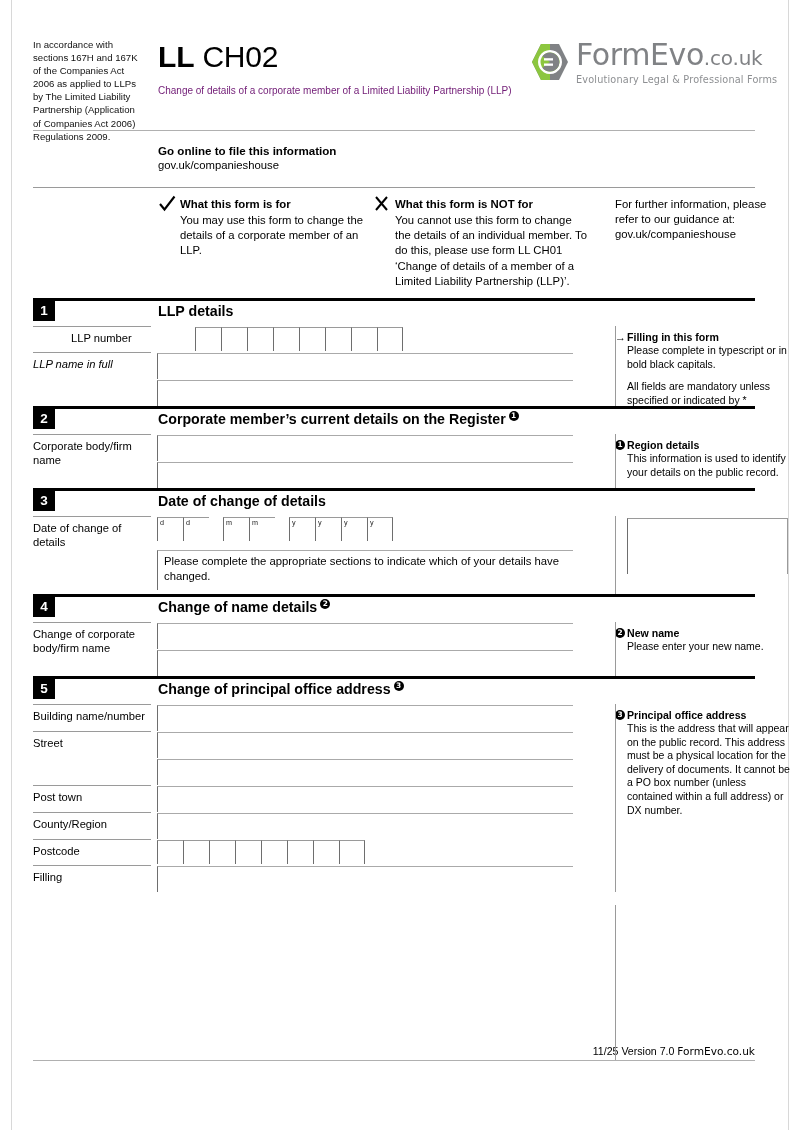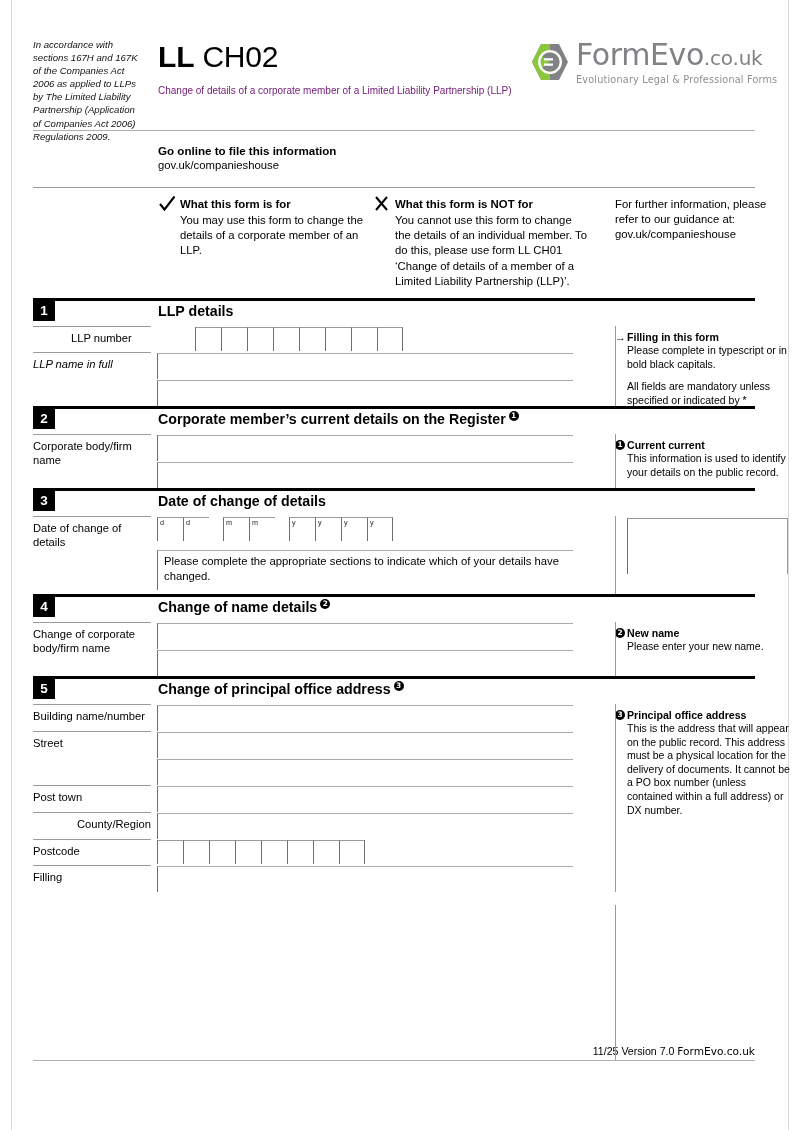--- a/index.html
+++ b/index.html
@@ -23,21 +23,21 @@
   
   .sheet-edge-l { position:absolute; left:11px; top:0; width:1px; height:1130px; background:#d8d8d8; }
   .sheet-edge-r { position:absolute; left:788px; top:0; width:1px; height:1130px; background:#d8d8d8; }
 
   .content { position: absolute; left: 33px; top: 0; width: 722px; }
 
   
   .hdr { position: relative; height: 130px; }
   .accordance {
     position: absolute; left: 0; top: 38px; width: 112px;
-    font-size: 9.6px; line-height: 13.1px; color: #111; font-style: italic;
+    font-size: 9.6px; line-height: 13.1px; color: #111;
   }
   .title-block { position: absolute; left: 125px; top: 40px; width: 370px; }
   .form-code {
     font-size: 30px; line-height: 34px; letter-spacing: -0.2px;
     font-weight: 400; color: #000;
   }
   .form-code b { font-weight: 700; }
   .form-subtitle {
     margin-top: 6px;
     font-size: 10px; line-height: 21px; font-weight: 400; color: #701a75;
@@ -321,21 +321,21 @@
                 <div class="rowline" style="width: 0px;"></div>
                 <div style="position: relative; height: 26px;">
                   <div class="row-label"></div>
                   <div class="fieldwrap">
                     <div class="fbox" style="width: 416px;"></div>
                   </div>
                 </div>
               </div>
             </div>
             <div class="notecol" style="top: 4px;">
-              <div class="note-h"><span class="note-badge">1</span><span>Current current</span></div>
+              <div class="note-h"><span class="note-badge">1</span><span>Region details</span></div>
               <div class="note-p">This information is used to identify your details on the public record.</div>
             </div>
             <div class="note-vline" style="top: 0px; bottom: 0px;"></div>
           </div>
         </div>
         <div class="section">
           <div class="rule-black"></div>
           <div class="sec-head">
             <div class="sec-num">3</div>
             <div class="sec-title">Date of change of details</div>
@@ -465,21 +465,21 @@
                 <div class="rowline" style="width: 118px;"></div>
                 <div style="position: relative; height: 26px;">
                   <div class="row-label">Post town</div>
                   <div class="fieldwrap">
                     <div class="fbox" style="width: 416px;"></div>
                   </div>
                 </div>
               </div>
               <div class="row">
                 <div class="rowline" style="width: 118px;"></div>
-                <div style="position: relative; height: 26px; text-align: right;">
+                <div style="position: relative; height: 26px;">
                   <div class="row-label">County/Region</div>
                   <div class="fieldwrap">
                     <div class="fbox" style="width: 416px;"></div>
                   </div>
                 </div>
               </div>
               <div class="row">
                 <div class="rowline" style="width: 118px;"></div>
                 <div style="position: relative; height: 25px;">
                   <div class="row-label">Postcode</div>

